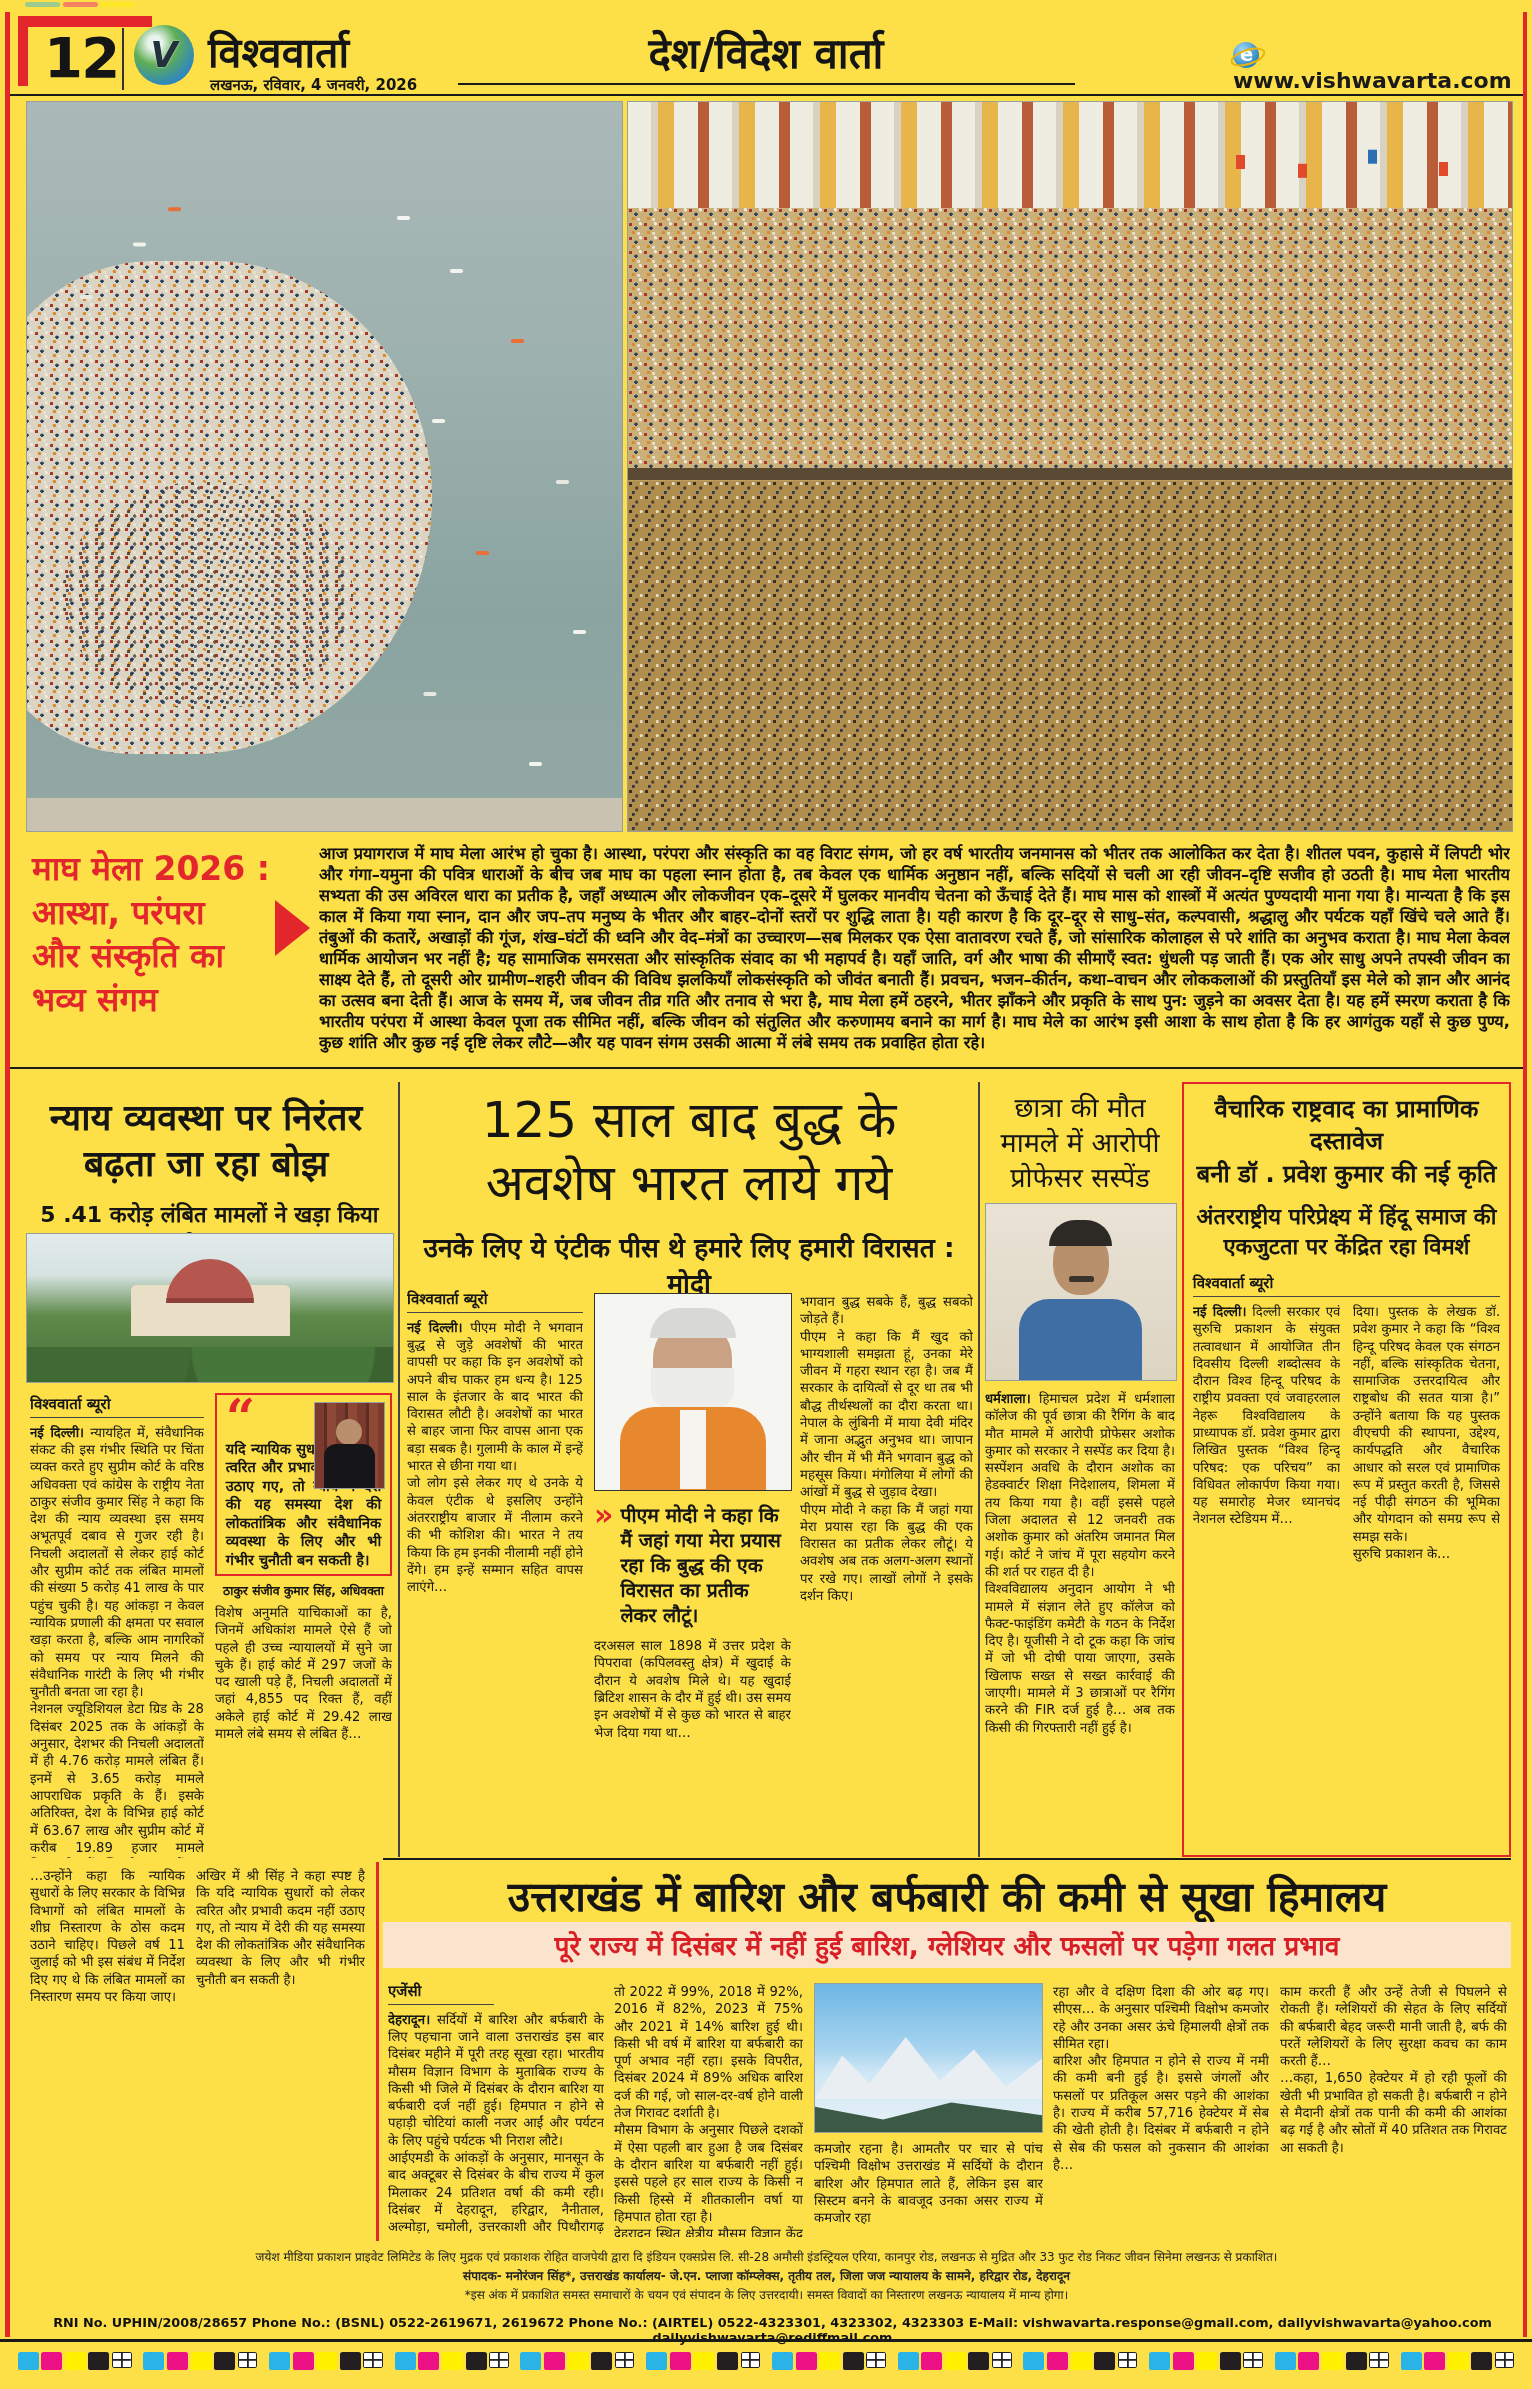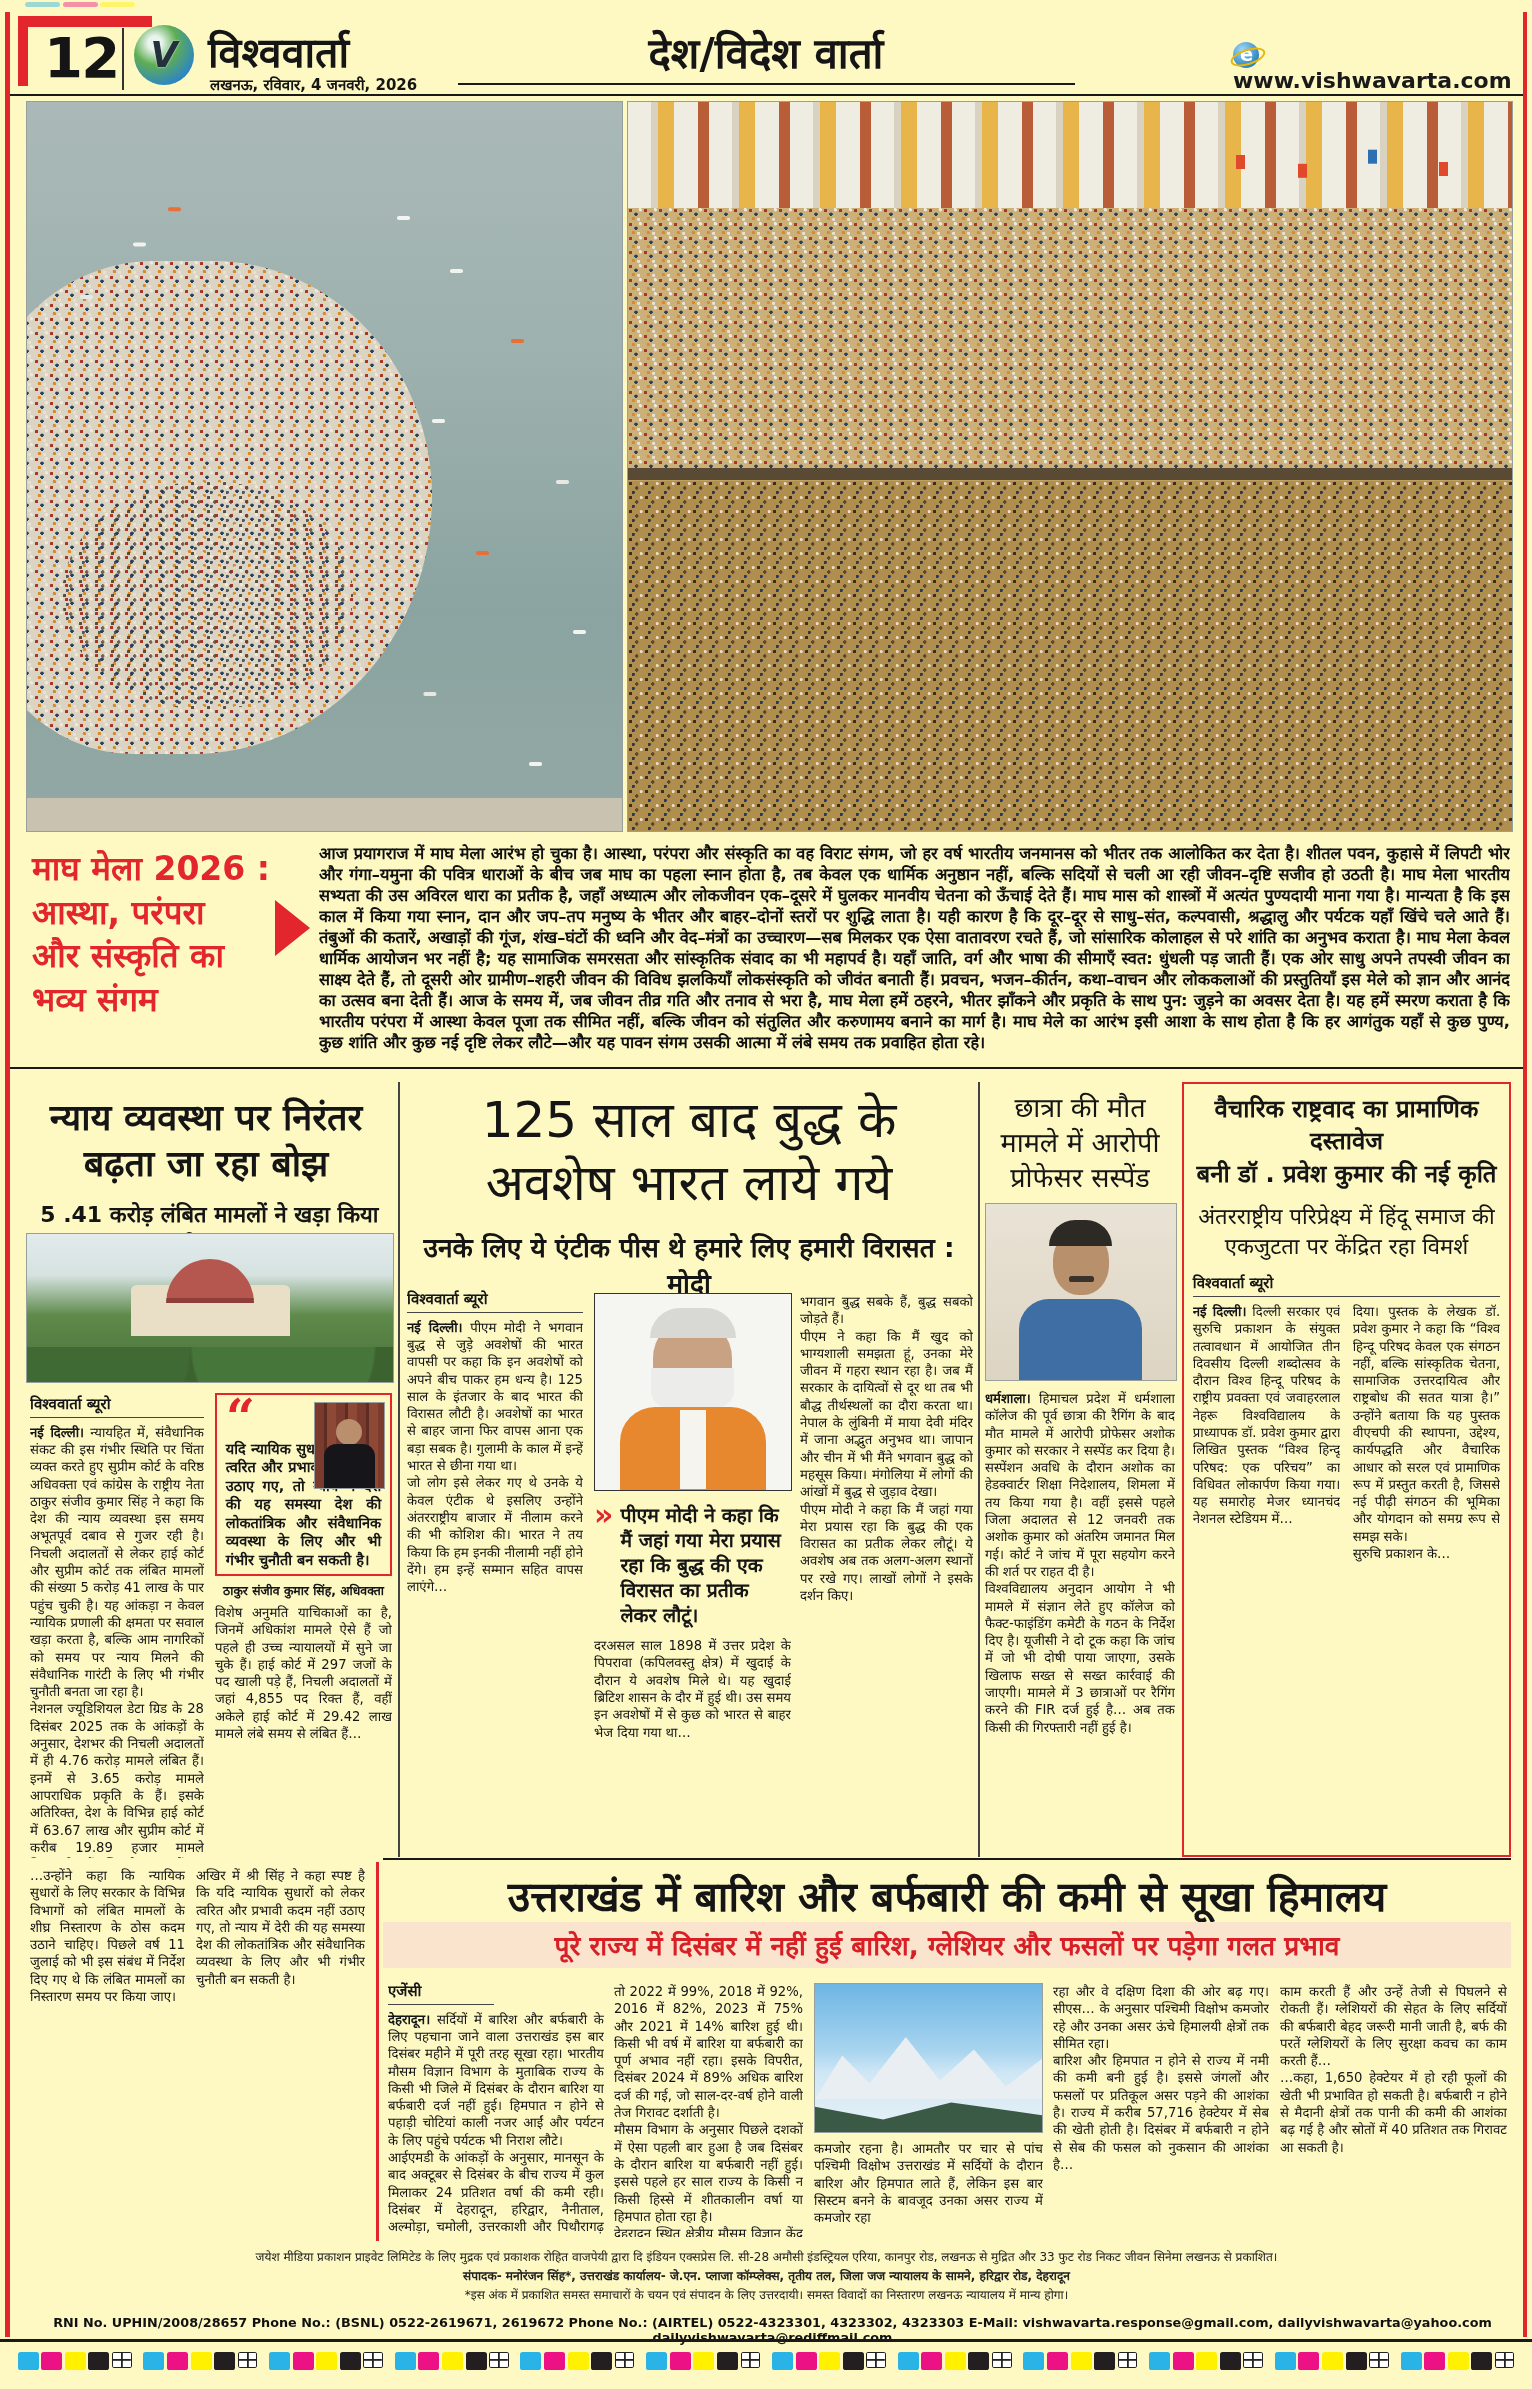--- a/index.html
+++ b/index.html
@@ -1,16 +1,16 @@
 <!DOCTYPE html>
 <html style="font-size:14px"><head>
 <meta charset="utf-8">
 <style>
   html,body{margin:0;padding:0;background:#9a9a9a;}
-  .page{position:relative;width:1532px;height:2389px;background:#fef9c3;overflow:hidden;
+  .page{position:relative;width:1532px;height:2389px;background:#fde047;overflow:hidden;
         font-family:"DejaVu Sans","Liberation Sans",sans-serif;color:#151515;}
   .abs{position:absolute;}
   .pre{white-space:pre-line;}
   .just{text-align:justify;}
   .clip{overflow:hidden;}
   .ctr{text-align:center;}
   .bold{font-weight:bold;}
   .red{color:#e2262b;}
   
   .pagenum{font-size:56px;font-weight:bold;letter-spacing:-1.8px;}
@@ -39,21 +39,21 @@
   .leadhead{font-size:33px;line-height:1.32;font-weight:bold;color:#e2262b;}
   .leadbody{font-size:16.3px;line-height:21px;font-weight:bold;color:#101010;}
   .tri{width:0;height:0;border-left:35px solid #e2262b;border-top:28px solid transparent;border-bottom:28px solid transparent;}
   
   .h1a{font-size:36px;line-height:1.28;font-weight:bold;}
   .h1b{font-size:50px;line-height:1.25;font-weight:normal;text-align:center;}
   .h1c{font-size:27px;line-height:1.3;font-weight:normal;}
   .h1d{font-size:24px;line-height:1.35;font-weight:bold;}
   .sub1{font-size:22px;font-weight:bold;}
   .sub2{font-size:26.4px;font-weight:bold;}
-  .sub3{font-size:22px;line-height:1.35;font-weight:normal;}
+  .sub3{font-size:22px;line-height:1.35;font-weight:bold;}
   .byline{display:block;font-size:15px;font-weight:bold;border-bottom:1.8px solid #444;padding-bottom:3.5px;margin-bottom:6.2px;}
   .body15{font-size:13.2px;line-height:17.3px;}
   .dl{font-weight:bold;}
   .qbox{border:2.2px solid #e2262b;padding:8.8px 8.8px 5.3px 8.8px;}
   .qmark{font-family:"DejaVu Serif","Liberation Serif",serif;font-size:51px;line-height:26.4px;color:#e2262b;font-weight:bold;}
   .qtext{font-size:14.5px;line-height:18.5px;font-weight:bold;}
   .qattr{font-size:12.3px;font-weight:bold;text-align:center;margin-top:5.3px;}
   .pquote{font-size:19.4px;line-height:25px;font-weight:bold;}
   .chev{color:#e2262b;font-size:30px;font-weight:bold;line-height:23px;}
   .peach{background:#fbe4cd;}

